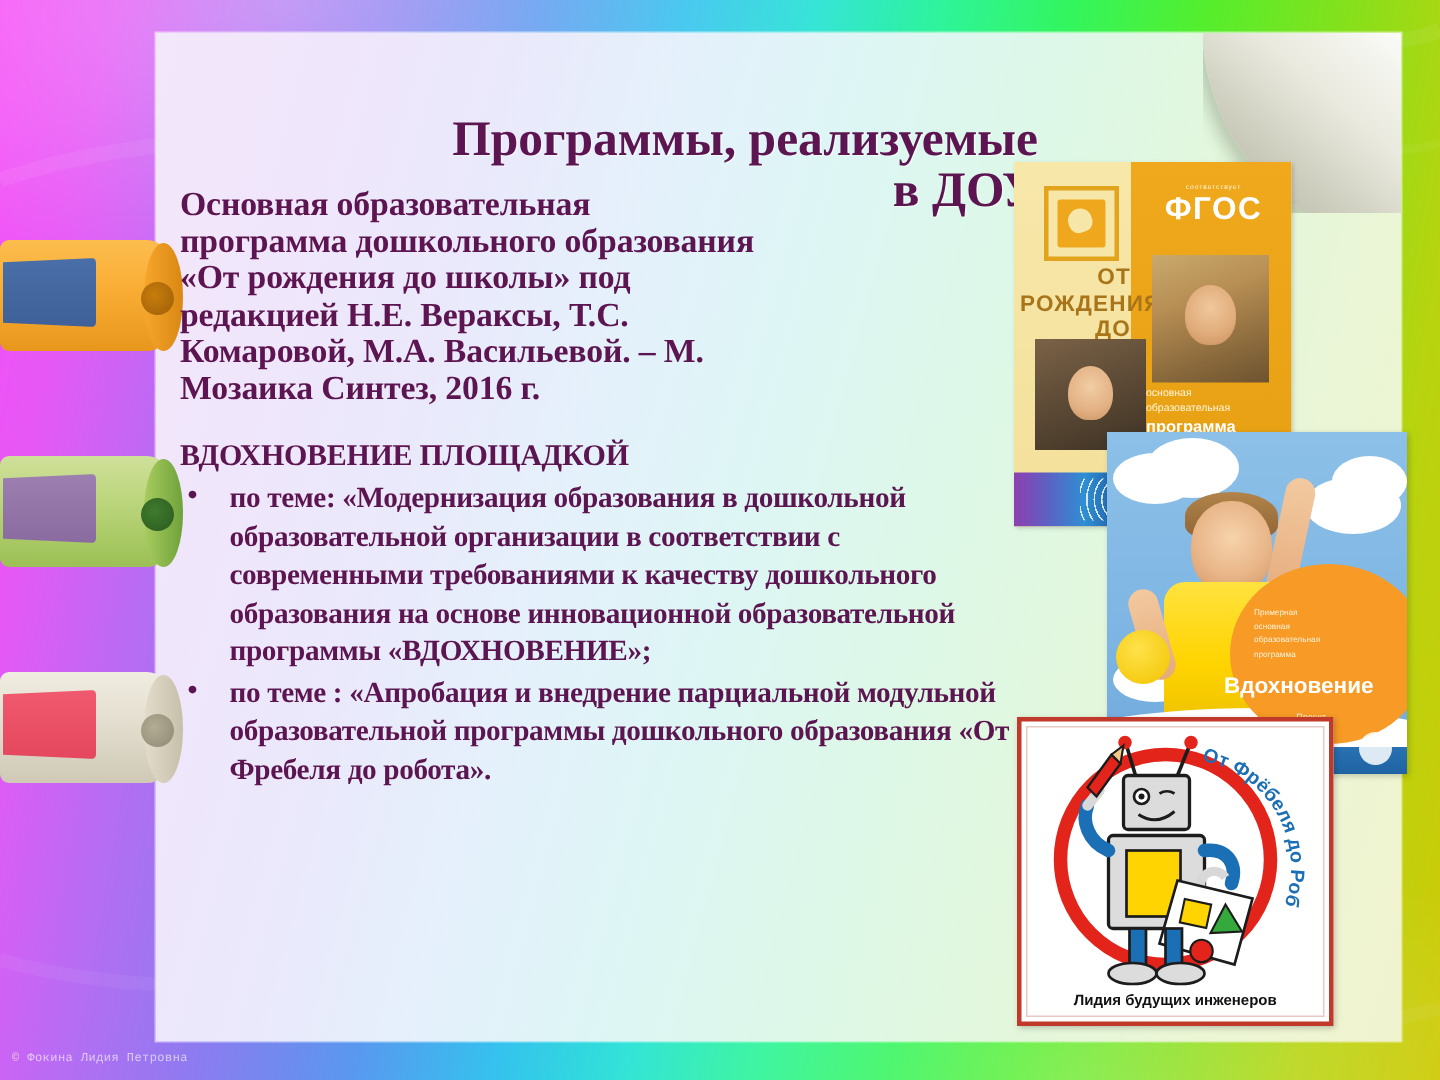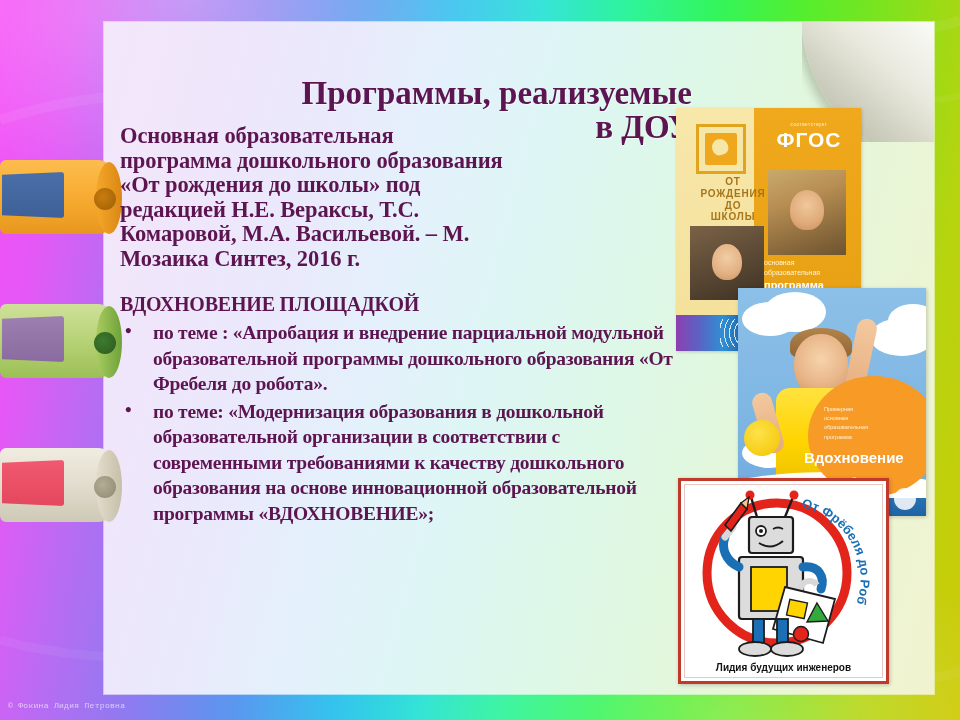--- a/index.html
+++ b/index.html
@@ -153,22 +153,22 @@
     position:absolute;left:84px;top:14px;width:98px;text-align:center;
     font-family:"Liberation Sans",sans-serif;font-size:4.5px;letter-spacing:.6px;
     color:#fff6dd;
   }
   #book-birth-to-school .fgos{
     position:absolute;left:84px;top:20px;width:98px;text-align:center;
     font-family:"Liberation Sans",sans-serif;font-weight:bold;font-size:21px;
     letter-spacing:1px;color:#ffffff;
   }
   #book-birth-to-school .b1title{
-    position:absolute;left:20px;top:68px;width:74px;text-align:center;
-    font-family:"Liberation Sans",sans-serif;font-weight:bold;font-size:10px;
+    position:absolute;left:4px;top:68px;width:74px;text-align:right;
+    font-family:"Liberation Sans",sans-serif;font-weight:bold;font-size:15px;
     line-height:1.18;letter-spacing:.8px;color:#a8751a;
   }
   #book-birth-to-school .photo-boy{
     position:absolute;left:92px;top:62px;width:78px;height:85px;
     background:linear-gradient(160deg,#c9a96d 0%,#b78e53 35%,#8e6d3e 70%,#6d5330 100%);
   }
   #book-birth-to-school .photo-boy:after{
     content:"";position:absolute;left:22px;top:20px;width:34px;height:40px;
     background:radial-gradient(circle at 50% 38%,#f0c79c 0%,#e0ab79 60%,#c98f5e 100%);
     border-radius:50% 50% 45% 45%;
@@ -196,20 +196,21 @@
     content:"";position:absolute;right:4px;top:4px;width:30px;height:28px;
     background:repeating-radial-gradient(circle at 100% 50%,
       #ffffff 0 1px, transparent 1px 5px);
     opacity:.8;
   }
   
   #book-inspiration{
     left:738px;top:288px;width:188px;height:228px;
     background:#701a75;
     box-shadow:1px 1px 4px rgba(0,0,0,.2);
+    padding-left:12px;
   }
   #book-inspiration .sky{
     position:absolute;inset:0;
     background:linear-gradient(180deg,#8cc0e8 0%,#7fb6e3 55%,#6fa9dc 100%);
   }
   #book-inspiration .cloud{position:absolute;background:#fff;border-radius:50%;}
   #book-inspiration .c1{left:4px;top:14px;width:56px;height:34px;}
   #book-inspiration .c1b{left:26px;top:4px;width:62px;height:40px;}
   #book-inspiration .c2{left:132px;top:30px;width:64px;height:38px;}
   #book-inspiration .c2b{left:150px;top:16px;width:50px;height:34px;}
@@ -333,22 +334,22 @@
 
   <div class="title">Программы, реализуемые в ДОУ</div>
 
   <div class="para-1">Основная образовательная программа дошкольного образования «От рождения до школы» под редакцией Н.Е. Вераксы, Т.С. Комаровой, М.А. Васильевой. – М. Мозаика Синтез, 2016 г.</div>
 
   <div class="block-2">
     <div class="lead-line">
       <span class="lead-caps">ВДОХНОВЕНИЕ ПЛОЩАДКОЙ</span>
     </div>
     <ul class="bullets">
+      <li>по теме: «Модернизация образования в дошкольной образовательной организации в соответствии с современными требованиями к качеству дошкольного образования на основе инновационной образовательной программы «ВДОХНОВЕНИЕ»;</li>
       <li>по теме : «Апробация и внедрение парциальной  модульной образовательной программы дошкольного образования «От Фребеля до робота».</li>
-      <li>по теме: «Модернизация образования в дошкольной образовательной организации в соответствии с современными требованиями к качеству дошкольного образования на основе инновационной образовательной программы «ВДОХНОВЕНИЕ»;</li>
     </ul>
   </div>
 
   <div class="pic" id="book-birth-to-school">
     <div class="left-col"></div>
     <div class="right-col"></div>
     <div class="std-badge">
         <i></i>
       </div>
     <div class="fgos-sup">соответствует</div>

